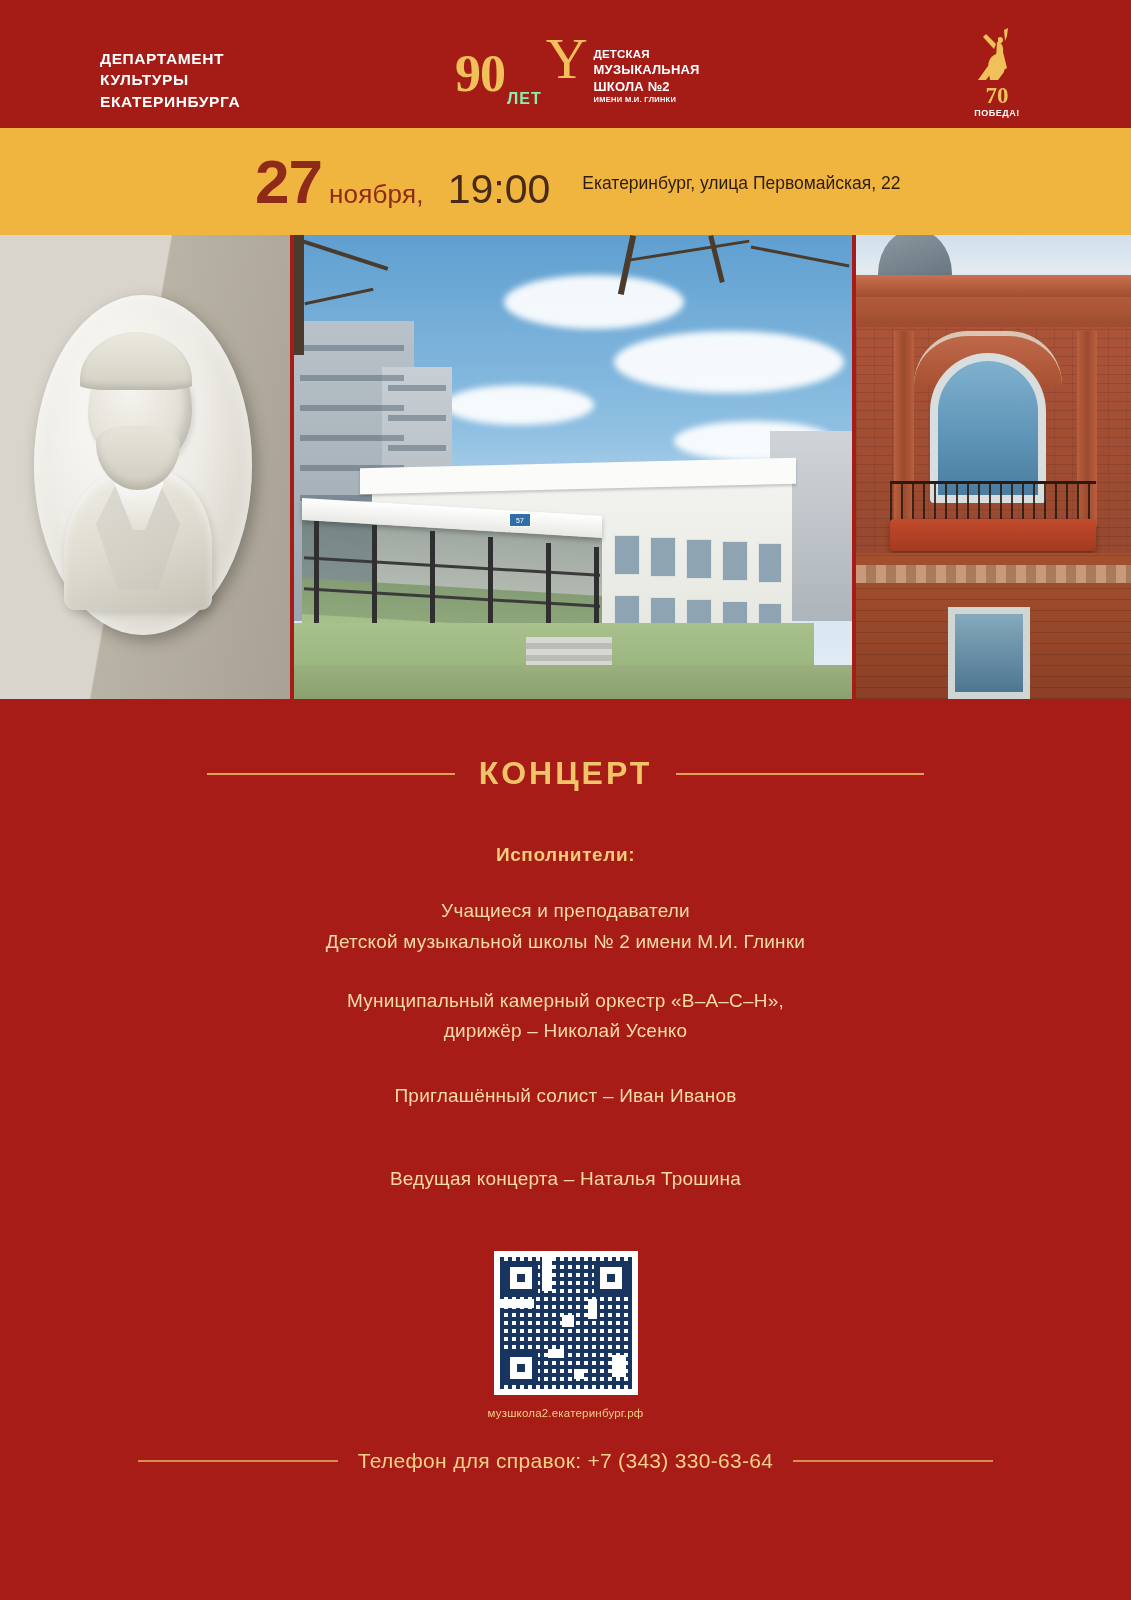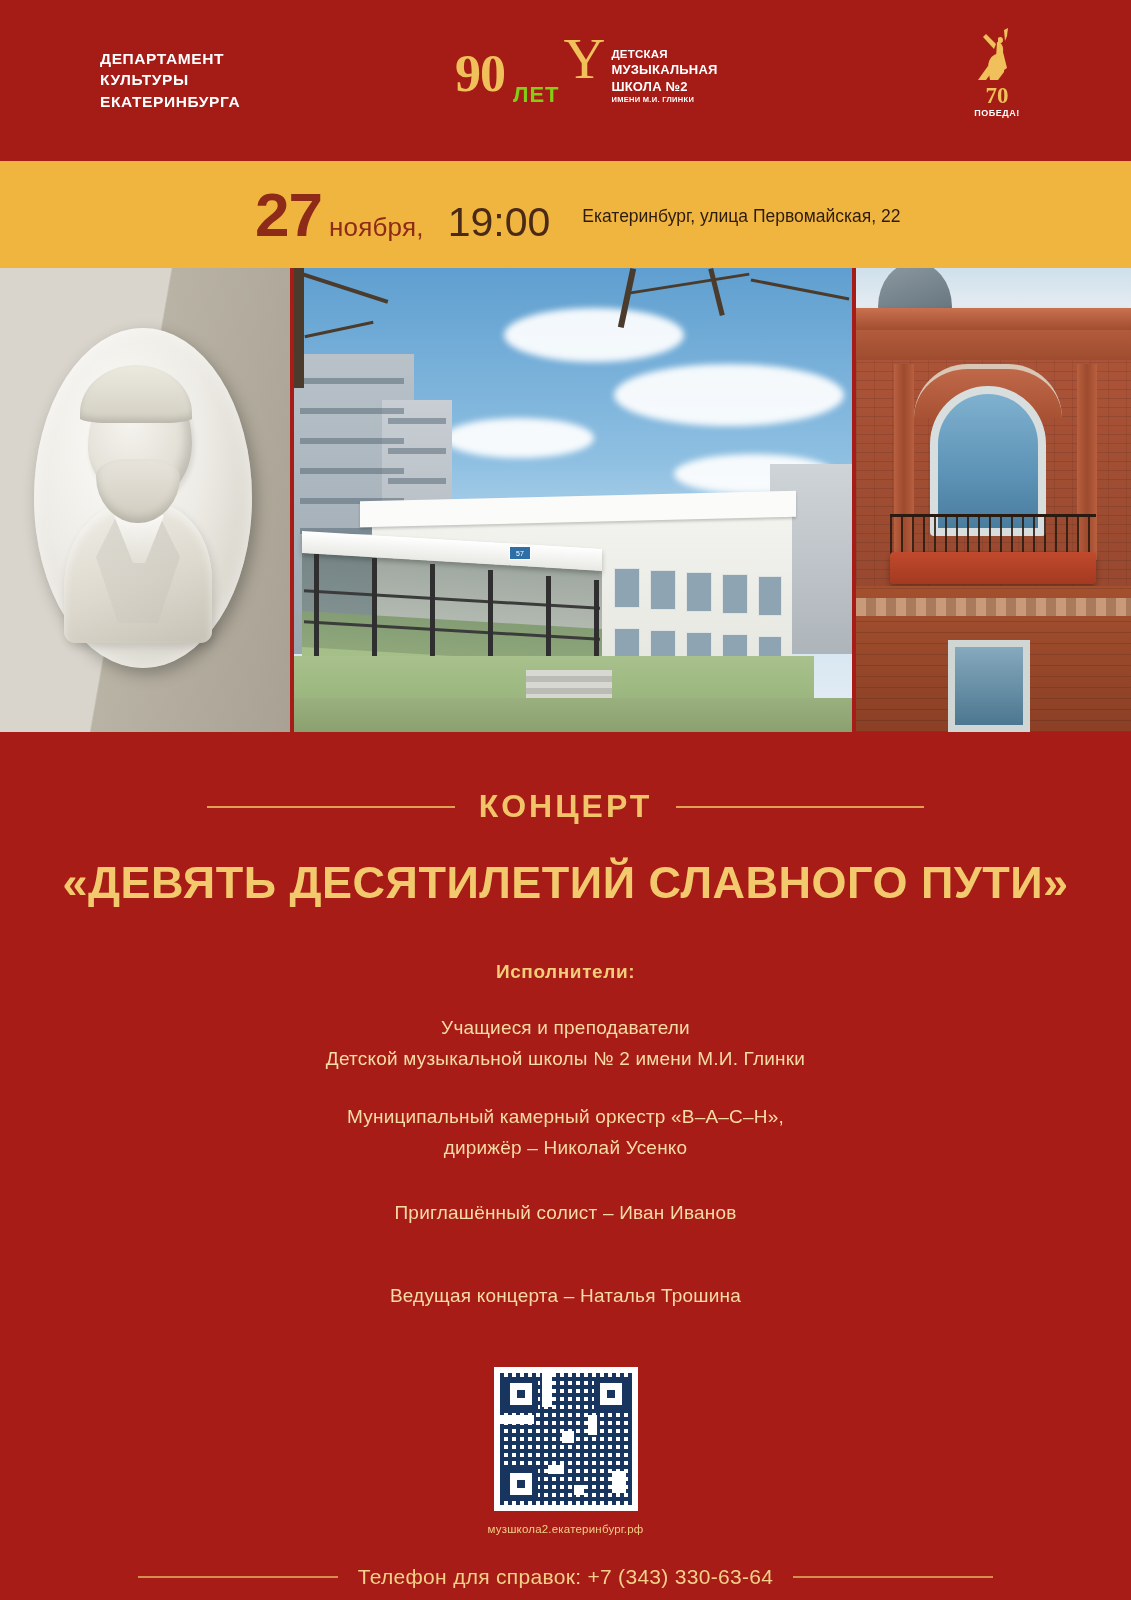--- a/index.html
+++ b/index.html
@@ -13,21 +13,21 @@
   .poster {
     position: relative;
     width: 1131px;
     height: 1600px;
     background: #a81c17;
   }
 
   
   .header {
     position: relative;
-    height: 161px;
+    height: 128px;
     background: #a51c17;
     display: flex;
     align-items: center;
   }
   .dept-logo {
     position: absolute;
     left: 100px;
     top: 48px;
     color: #ffffff;
     font-weight: bold;
@@ -47,25 +47,25 @@
   }
   .school-logo .ninety {
     font-family: "Liberation Serif", serif;
     font-size: 52px;
     font-weight: bold;
     color: #f0c05a;
     line-height: 0.9;
     letter-spacing: -1px;
   }
   .school-logo .let {
-    font-size: 22px;
-    font-weight: bold;
-    color: #84cc16;
+    font-size: 16px;
+    font-weight: bold;
+    color: #86efac;
     align-self: flex-end;
-    margin-left: 8px;
+    margin-left: 2px;
     margin-bottom: 4px;
     letter-spacing: 1px;
   }
   .school-logo .y-mark {
     font-family: "Liberation Serif", serif;
     font-size: 58px;
     color: #f0c05a;
     line-height: 0.8;
     margin-left: 4px;
     margin-right: 6px;
@@ -582,21 +582,20 @@
   </div>
 
   <div class="main">
 
     <div class="konts-row">
       <div class="rule"></div>
       <div class="konts">КОНЦЕРТ</div>
       <div class="rule"></div>
     </div>
 
-    <div class="title">«ДЕВЯТЬ ДЕСЯТИЛЕТИЙ СЛАВНОГО ПУТИ»</div>
 
     <div class="performers-label">Исполнители:</div>
 
     <div class="perf-block">
       <div>Учащиеся и преподаватели</div>
       <div>Детской музыкальной школы № 2 имени М.И. Глинки</div>
     </div>
 
     <div class="perf-block gap">
       <div>Муниципальный камерный оркестр «B–A–C–H»,</div>

